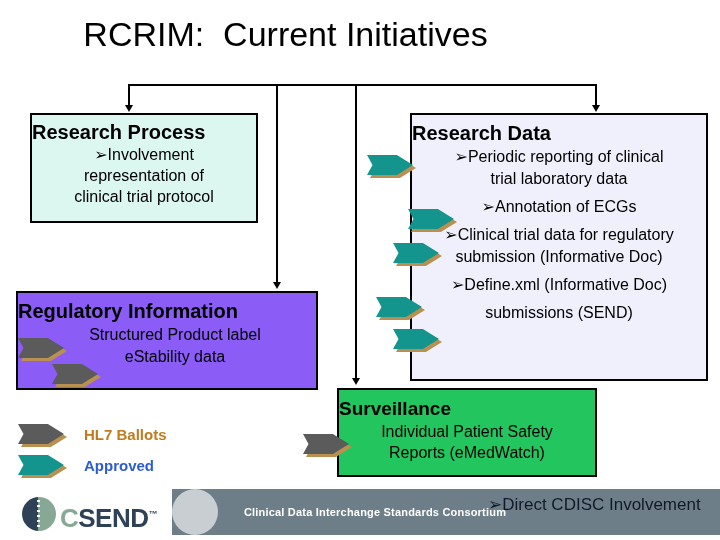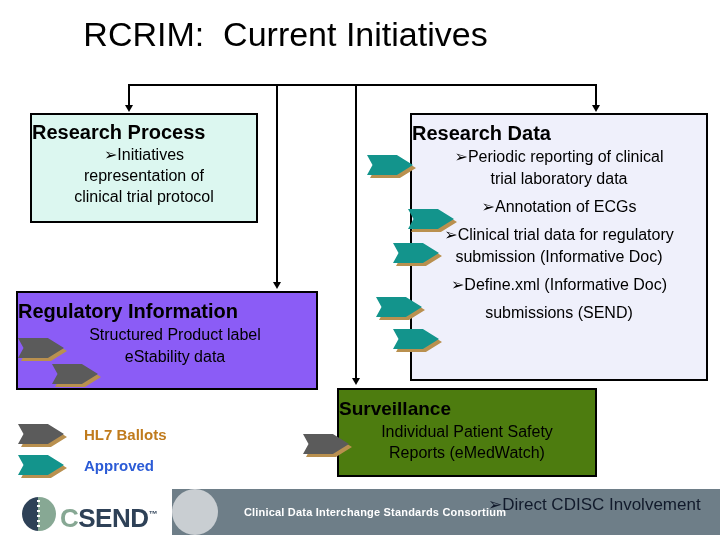--- a/index.html
+++ b/index.html
@@ -46,21 +46,21 @@
   #box-research-data .box-line{font-size:16px;line-height:22px;padding:0 16px;}
   #box-research-data .gap{height:6px;}
 
   #box-regulatory{
     left:16px;top:291px;width:302px;height:99px;background:#8b5cf6;
   }
   #box-regulatory .box-head{font-size:20px;line-height:25px;margin-top:6px;}
   #box-regulatory .box-line{font-size:16px;line-height:22px;padding-left:16px;}
 
   #box-surveillance{
-    left:337px;top:388px;width:260px;height:89px;background:#4d7c0f;
+    left:337px;top:388px;width:260px;height:89px;background:#22c55e;
   }
   #box-surveillance .box-head{font-size:19px;line-height:24px;margin-top:7px;}
   #box-surveillance .box-line{font-size:16px;line-height:21px;}
 
   
   .arw{position:absolute;width:46px;height:20px;}
   .arw .shadow,.arw .body{
     position:absolute;left:0;top:0;width:46px;height:20px;
     clip-path:polygon(0% 0%,65% 0%,65% 0%,100% 50%,65% 100%,0% 100%,12% 50%);
   }
@@ -124,21 +124,21 @@
   <div class="arrowhead" style="left:273px;top:282px;"></div>
 
   <div class="conn vline" style="left:355px;top:84px;height:296px;"></div>
   <div class="arrowhead" style="left:352px;top:378px;"></div>
 
   <div class="conn vline" style="left:595px;top:84px;height:23px;"></div>
   <div class="arrowhead" style="left:592px;top:105px;"></div>
 
   <div class="box" id="box-research-process">
     <div class="box-head">Research Process</div>
-    <div class="box-line">➢Initiatives</div>
+    <div class="box-line">➢Involvement</div>
     <div class="box-line">representation of</div>
     <div class="box-line">clinical trial protocol</div>
   </div>
 
   <div class="box" id="box-research-data">
     <div class="box-head">Research Data</div>
     <div class="box-line">➢Periodic reporting of clinical</div>
     <div class="box-line">trial laboratory data</div>
     <div class="gap"></div>
     <div class="box-line">➢Annotation of ECGs</div>

